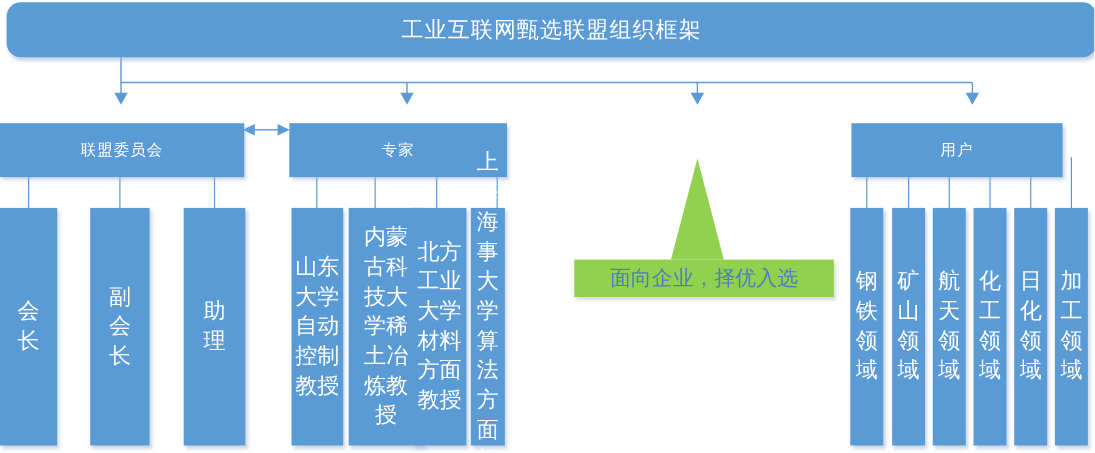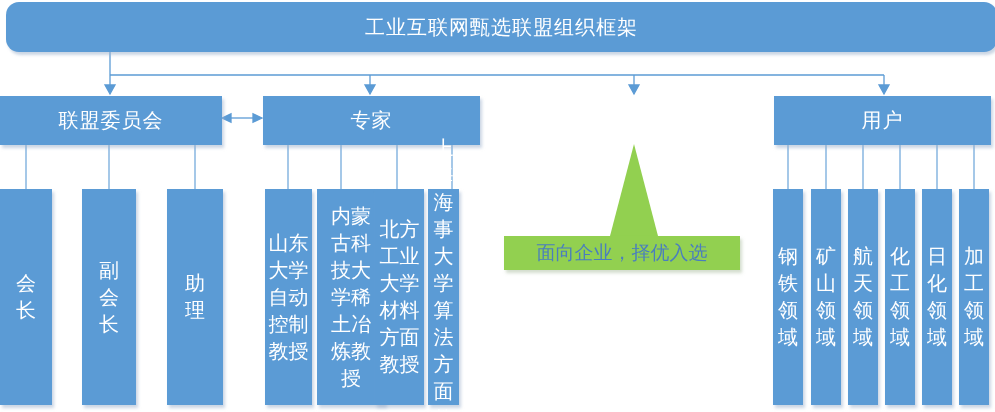--- a/index.html
+++ b/index.html
@@ -21,37 +21,37 @@
     box-shadow:2px 3px 3px rgba(160,180,205,0.55);
     box-sizing:border-box;
   }
   .title-bar{
     left:6px;top:2px;width:991px;height:50px;
     font-size:20px;
     letter-spacing:1px;
     border-radius:13px;
   }
   .head{
-    top:96px;height:49px;
-    font-size:20px;
+    top:112px;height:49px;
+    font-size:14px;
     letter-spacing:1px;
   }
   .sub{
     top:189px;height:216px;
     font-size:20px;
     line-height:27px;
     white-space:pre-line;
   }
   .connectors{
     position:absolute;left:0;top:0;width:995px;height:412px;
     pointer-events:none;
   }
   .callout-body{
     position:absolute;
-    left:504px;top:236px;width:236px;height:34px;
+    left:522px;top:236px;width:236px;height:34px;
     background:#92D050;
     color:#4A7EBE;
     font-size:19px;
     display:flex;align-items:center;justify-content:center;
     box-shadow:2px 3px 3px rgba(170,190,160,0.5);
   }
 </style>
 </head>
 <body>
 
@@ -94,22 +94,22 @@
       <line x1="937" y1="143" x2="937" y2="189"></line>
       <line x1="974" y1="143" x2="974" y2="189"></line>
     </g>
 
     <polygon points="634,144 610,236 658,236" fill="#92D050"></polygon>
   </svg>
 
   <div class="box title-bar">工业互联网甄选联盟组织框架</div>
 
   <div class="box head" style="left:0;width:222px">联盟委员会</div>
-  <div class="box head" style="left:263px;width:217px">专家</div>
-  <div class="box head" style="left:774px;width:217px">用户</div>
+  <div class="box head" style="left:263px;width:198px">专家</div>
+  <div class="box head" style="left:774px;width:192px">用户</div>
 
   <div class="box sub" style="left:0;width:52px">会
 长</div>
   <div class="box sub" style="left:82px;width:54px">副
 会
 长</div>
   <div class="box sub" style="left:167px;width:56px">助
 理</div>
 
   <div class="box sub" style="left:265px;width:47px">山东

